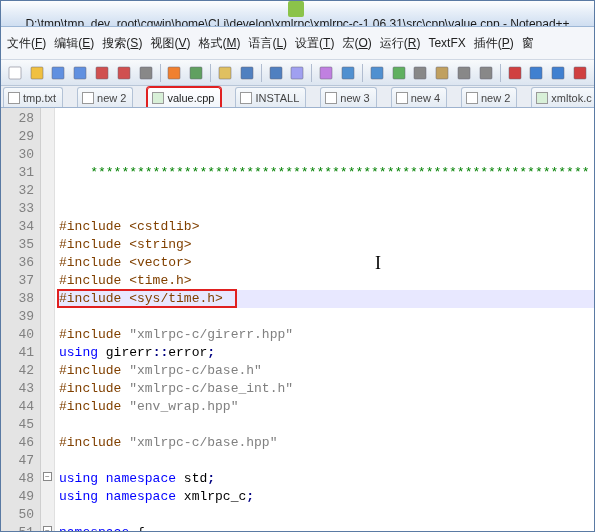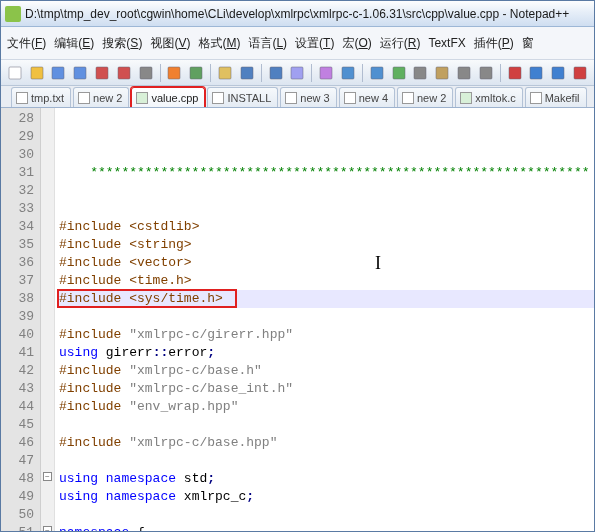--- a/index.html
+++ b/index.html
@@ -1,26 +1,26 @@
 <!DOCTYPE html>
 <html><head>
 <meta charset="utf-8">
 <style>
 * { margin: 0; padding: 0; box-sizing: border-box; }
 body { font-family: "Microsoft YaHei", Tahoma, sans-serif; font-size: 12px; background: #f0f0f0; width: 595px; height: 532px; overflow: hidden; border: 1px solid #5a7aa3; }
-.titlebar { background: linear-gradient(#fdfefe, #e6eef8 45%, #cfdef1); height: 26px; display: flex; align-items: center; padding: 0 4px; border-bottom: 1px solid #9db7d6; }
+.titlebar { background: linear-gradient(#fdfefe, #e6eef8 45%, #cfdef1); height: 26px; display: flex; align-items: center; padding: 0 4px; border-bottom: 1px solid #9db7d6; flex-direction: column; }
 .titlebar .icon { width: 16px; height: 16px; background: #8bc34a; border-radius: 2px; margin-right: 4px; }
 .titlebar .title { flex: 1; color: #1a1a1a; font-size: 12px; white-space: nowrap; overflow: hidden; }
 .menubar { background: #f4f6fa; height: 20px; display: flex; align-items: center; padding: 16px 2px; border-bottom: 1px solid #d0d8e4; }
 .menubar .item { padding: 1px 4px; color: #222; cursor: default; font-size: 12px; }
 .menubar .item .ul { text-decoration: underline; }
 .toolbar { background: linear-gradient(#f8fafc, #dce5f0); height: 26px; display: flex; align-items: center; padding: 2px 4px; gap: 2px; border-bottom: 1px solid #b8c6d8; }
 .tbtn { width: 20px; height: 20px; display: flex; align-items: center; justify-content: center; border-radius: 2px; }
 .sep { width: 1px; height: 18px; background: #b0bccf; margin: 0 2px; }
-.tabbar { background: #e9edf3; height: 22px; display: flex; align-items: flex-end; padding: 0 10px; gap: 2px; border-bottom: 1px solid #9db2ce; overflow: hidden; }
+.tabbar { background: #e9edf3; height: 22px; display: flex; align-items: flex-end; padding: 0 2px; gap: 14px; border-bottom: 1px solid #9db2ce; overflow: hidden; }
 .tab { background: linear-gradient(#f6f9fc, #e4ebf3); border: 1px solid #b3c2d6; border-bottom: none; border-radius: 3px 3px 0 0; height: 20px; display: flex; align-items: center; padding: 0 6px 0 4px; font-size: 11px; color: #444; gap: 3px; cursor: default; white-space: nowrap; }
 .tab.active { background: linear-gradient(#fff, #f2f6fb); color: #222; border-color: #e02020; box-shadow: 0 0 0 1px #e02020; position: relative; z-index: 2; }
 .tab .ticon { width: 12px; height: 12px; background: #f5f5f5; border: 1px solid #999; display: inline-block; }
 .tab .ticon.txt { background: #fff; }
 .tab .ticon.cpp { background: #d8f0d8; }
 .editor { display: flex; height: calc(100% - 94px); background: #fff; font-family: Consolas, "Courier New", monospace; font-size: 13px; }
 .gutter { background: #e4e4e4; width: 40px; text-align: right; padding: 2px 6px 2px 2px; color: #808080; border-right: 1px solid #cfcfcf; line-height: 18px; user-select: none; }
 .fold { width: 14px; background: #f0f0f0; border-right: 1px solid #e0e0e0; line-height: 18px; text-align: center; color: #888; font-size: 9px; }
 .code { flex: 1; padding: 2px 0 2px 4px; line-height: 18px; white-space: pre; overflow: hidden; position: relative; }
 .ln { height: 18px; }

